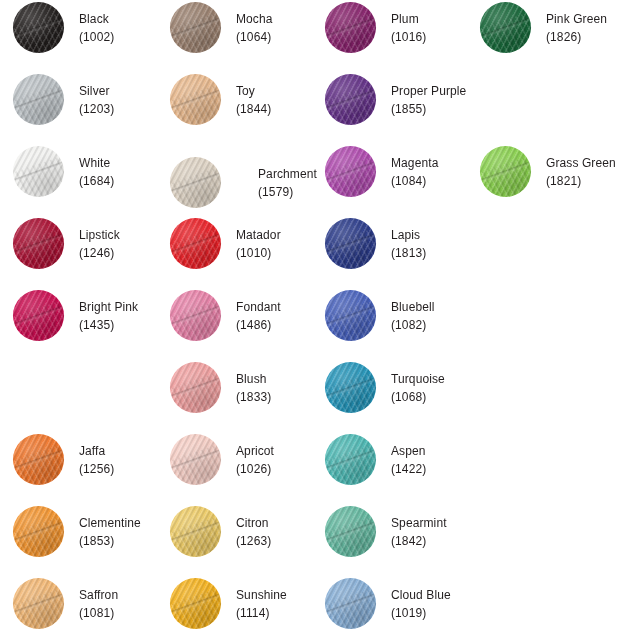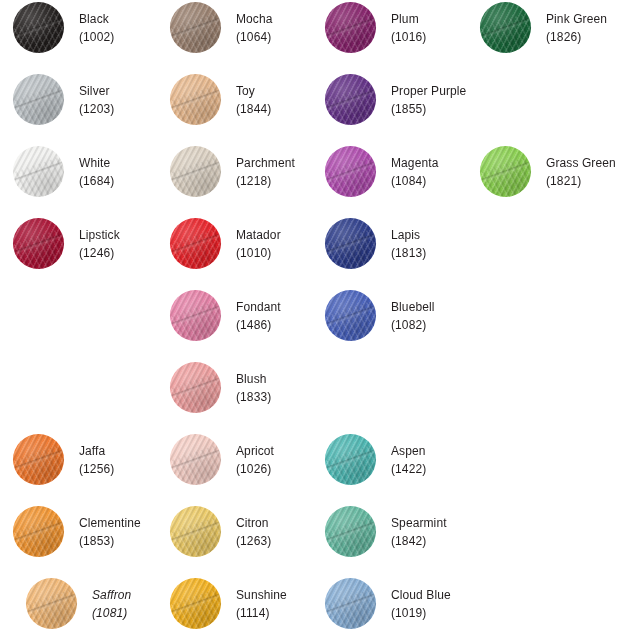--- a/index.html
+++ b/index.html
@@ -132,20 +132,31 @@
       <div class="swatch-disc" style="background-color: rgb(172, 16, 51);">
         <div class="strands-a"></div>
         <div class="strands-b"></div>
         <div class="seam"></div>
       </div>
       <div class="swatch-label">
         <span class="name">Lipstick</span>
         <span class="code">(1246)</span>
       </div>
     </div>
+    <div class="swatch-item" style="left: 13px; top: 290px;">
+      <div class="swatch-disc" style="background-color: rgb(204, 13, 81);">
+        <div class="strands-a"></div>
+        <div class="strands-b"></div>
+        <div class="seam"></div>
+      </div>
+      <div class="swatch-label">
+        <span class="name">Bright Pink</span>
+        <span class="code">(1435)</span>
+      </div>
+    </div>
     <div class="swatch-item" style="left: 13px; top: 434px;">
       <div class="swatch-disc" style="background-color: rgb(242, 118, 42);">
         <div class="strands-a"></div>
         <div class="strands-b"></div>
         <div class="seam"></div>
       </div>
       <div class="swatch-label">
         <span class="name">Jaffa</span>
         <span class="code">(1256)</span>
       </div>
@@ -154,21 +165,21 @@
       <div class="swatch-disc" style="background-color: rgb(244, 149, 47);">
         <div class="strands-a"></div>
         <div class="strands-b"></div>
         <div class="seam"></div>
       </div>
       <div class="swatch-label">
         <span class="name">Clementine</span>
         <span class="code">(1853)</span>
       </div>
     </div>
-    <div class="swatch-item" style="left: 26px; top: 578px; font-style: italic;">
+    <div class="swatch-item" style="left: 13px; top: 578px;">
       <div class="swatch-disc" style="background-color: rgb(243, 183, 115);">
         <div class="strands-a"></div>
         <div class="strands-b"></div>
         <div class="seam"></div>
       </div>
       <div class="swatch-label">
         <span class="name">Saffron</span>
         <span class="code">(1081)</span>
       </div>
     </div>
@@ -187,29 +198,29 @@
       <div class="swatch-disc" style="background-color: rgb(233, 185, 141);">
         <div class="strands-a"></div>
         <div class="strands-b"></div>
         <div class="seam"></div>
       </div>
       <div class="swatch-label">
         <span class="name">Toy</span>
         <span class="code">(1844)</span>
       </div>
     </div>
-    <div class="swatch-item" style="left: 170px; top: 146px;">
+    <div class="swatch-item" style="left: 170px; top: 157px; gap: 22px;">
       <div class="swatch-disc" style="background-color: rgb(222, 211, 196);">
         <div class="strands-a"></div>
         <div class="strands-b"></div>
         <div class="seam"></div>
       </div>
       <div class="swatch-label">
         <span class="name">Parchment</span>
-        <span class="code">(1218)</span>
+        <span class="code">(1579)</span>
       </div>
     </div>
     <div class="swatch-item" style="left: 170px; top: 218px;">
       <div class="swatch-disc" style="background-color: rgb(236, 32, 39);">
         <div class="strands-a"></div>
         <div class="strands-b"></div>
         <div class="seam"></div>
       </div>
       <div class="swatch-label">
         <span class="name">Matador</span>
@@ -317,20 +328,31 @@
     </div>
     <div class="swatch-item" style="left: 325px; top: 290px;">
       <div class="swatch-disc" style="background-color: rgb(71, 97, 189);">
         <div class="strands-a"></div>
         <div class="strands-b"></div>
         <div class="seam"></div>
       </div>
       <div class="swatch-label">
         <span class="name">Bluebell</span>
         <span class="code">(1082)</span>
+      </div>
+    </div>
+    <div class="swatch-item" style="left: 325px; top: 362px;">
+      <div class="swatch-disc" style="background-color: rgb(36, 150, 187);">
+        <div class="strands-a"></div>
+        <div class="strands-b"></div>
+        <div class="seam"></div>
+      </div>
+      <div class="swatch-label">
+        <span class="name">Turquoise</span>
+        <span class="code">(1068)</span>
       </div>
     </div>
     <div class="swatch-item" style="left: 325px; top: 434px;">
       <div class="swatch-disc" style="background-color: rgb(76, 185, 180);">
         <div class="strands-a"></div>
         <div class="strands-b"></div>
         <div class="seam"></div>
       </div>
       <div class="swatch-label">
         <span class="name">Aspen</span>

